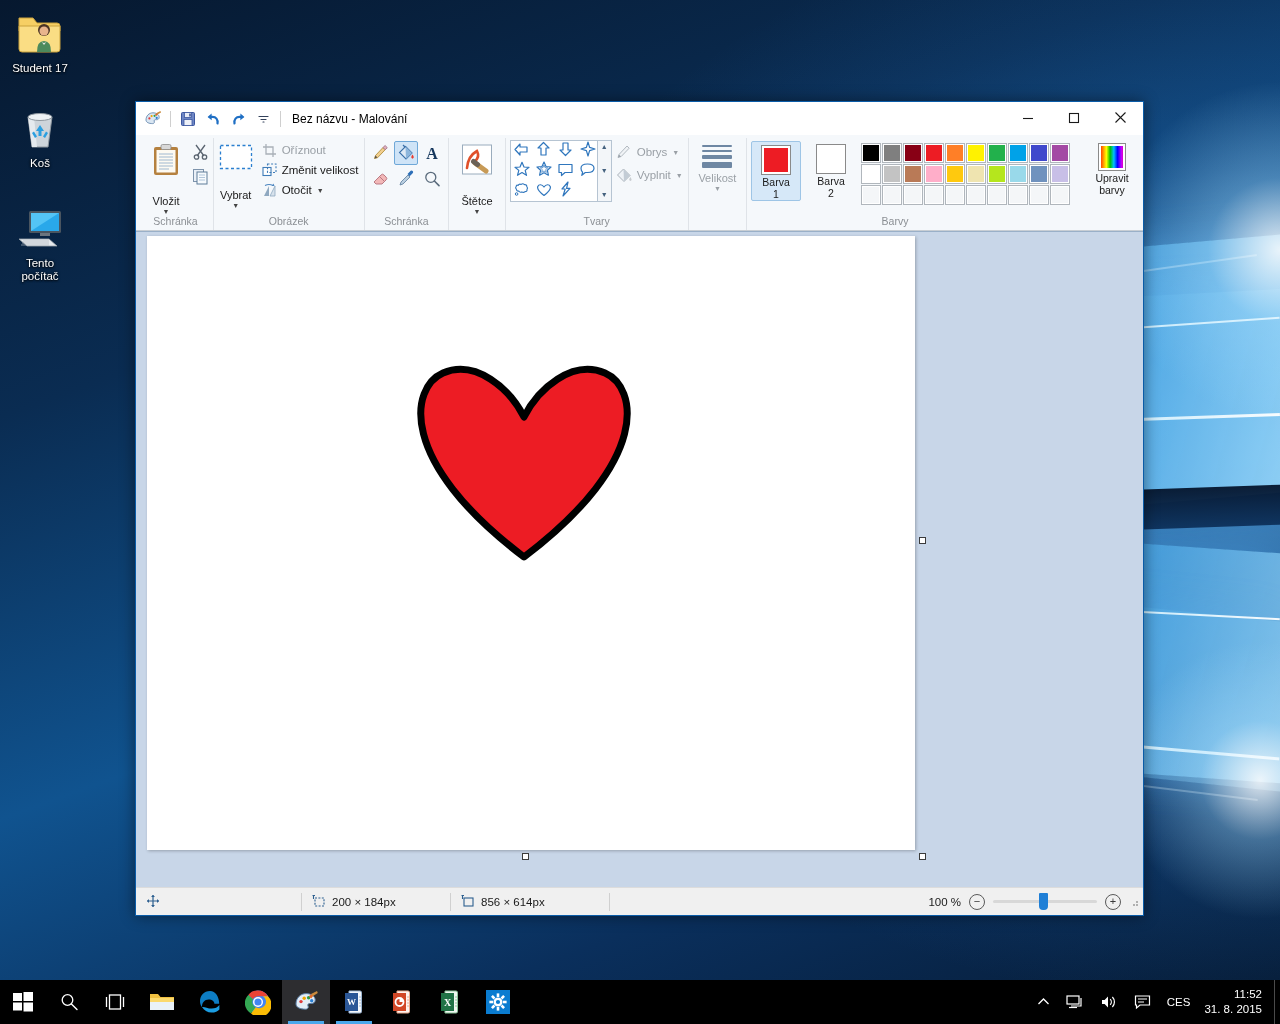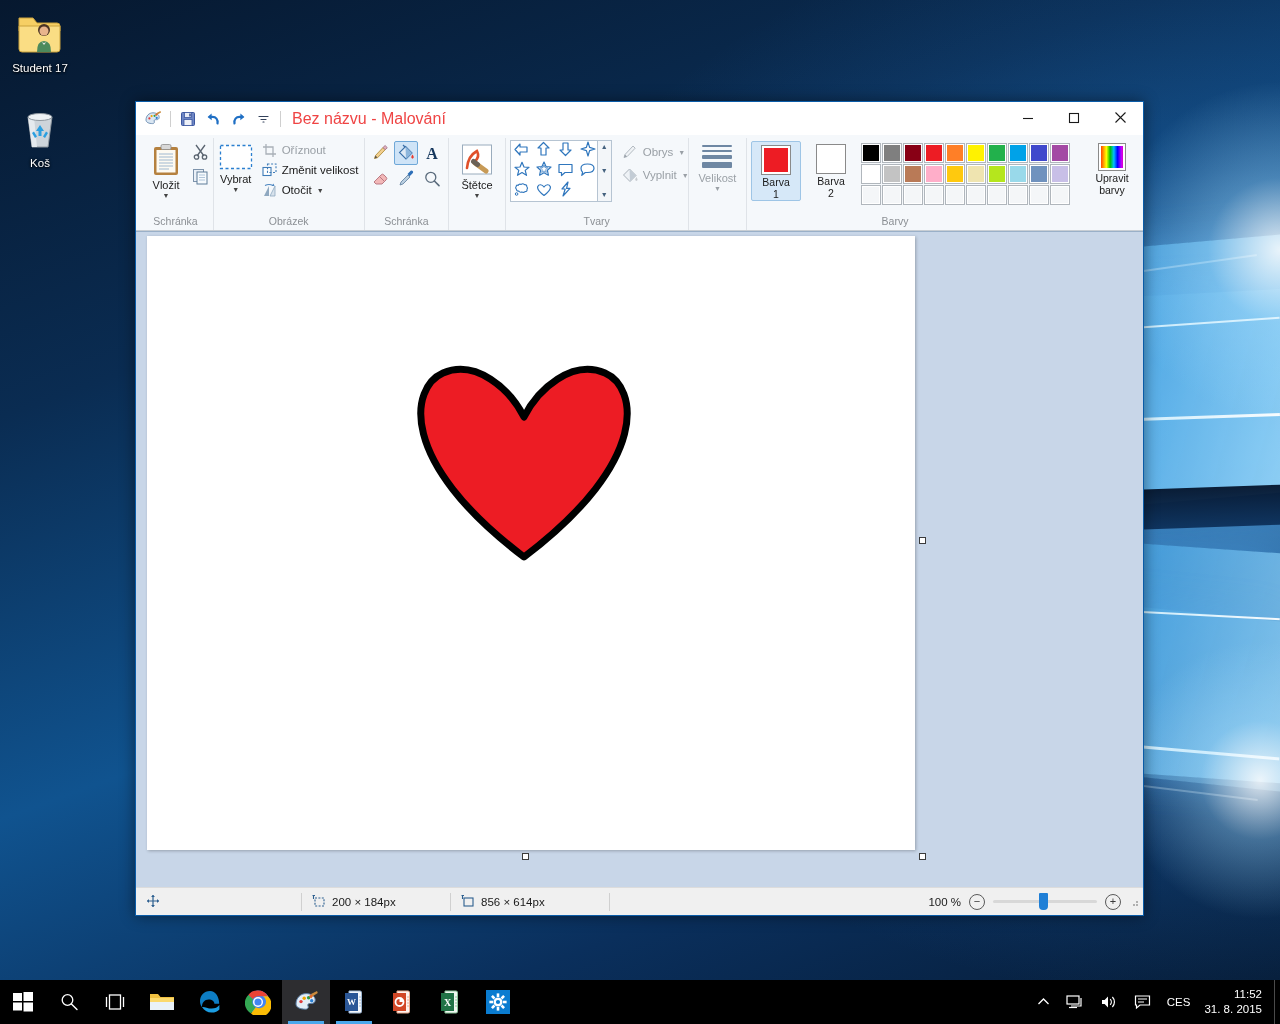--- a/index.html
+++ b/index.html
@@ -59,21 +59,21 @@
     height: 33px; background: #ffffff; display: flex; align-items: center;
     padding-left: 6px; position: relative;
   }
   .qat { display: flex; align-items: center; gap: 3px; }
   .qat-btn {
     width: 22px; height: 22px; display: flex; align-items: center; justify-content: center;
     border-radius: 2px; cursor: default;
   }
   .qat-sep { width: 1px; height: 16px; background: #cfcfcf; margin: 0 3px; }
   .win-title {
-    font-size: 16px; color: #ef4444; margin-left: 8px; white-space: nowrap;
+    font-size: 12px; color: #000000; margin-left: 8px; white-space: nowrap;
   }
   .wbtns { position: absolute; right: 0; top: 0; display: flex; }
   .wbtn {
     width: 46px; height: 31px; display: flex; align-items: center; justify-content: center;
     cursor: default;
   }
 
   
   .tabrow {
     height: 24px; background: #ffffff; display: flex; align-items: flex-end;
@@ -98,21 +98,21 @@
   .rgroup { display: flex; flex-direction: column; position: relative; padding: 0 4px; }
   .rgroup-body { flex: 1; display: flex; align-items: flex-start; padding-top: 4px; }
   .rgroup-label {
     text-align: center; font-size: 10.5px; color: #8b8f94; padding-bottom: 3px; line-height: 12px;
   }
   .rsep { width: 1px; background: #dfe3e8; margin: 3px 0 0; }
   .bigbtn {
     width: 52px; display: flex; flex-direction: column; align-items: center;
     font-size: 11px; color: #1a1a1a; cursor: default; padding-top: 4px;
   }
-  .bigbtn .cap { margin-top: 2px; line-height: 12px; text-align: center; }
+  .bigbtn .cap { margin-top: 18px; line-height: 12px; text-align: center; }
   .caret { font-size: 7px; line-height: 7px; color: #444; margin-top: 1px; }
   .smallbtn {
     display: flex; align-items: center; gap: 5px; font-size: 11.5px; color: #1a1a1a;
     padding: 2px 4px; cursor: default; white-space: nowrap; line-height: 15px;
   }
   .smallbtn.dis { color: #9aa0a6; }
   .toolgrid { display: grid; grid-template-columns: repeat(3, 24px); gap: 2px; padding-top: 2px; }
   .tool {
     width: 24px; height: 24px; display: flex; align-items: center; justify-content: center;
     cursor: default; border: 1px solid transparent; border-radius: 2px;
@@ -260,20 +260,36 @@
         <path d="M13 12 L17 42 h5 L19 12 z" fill="#e5eaee"></path>
         <ellipse cx="25" cy="12" rx="12" ry="3.5" fill="#eef2f5" stroke="#8e979f" stroke-width="1"></ellipse>
         <path d="M25 20 l4 6 h-2.5 v5 h-3 v-5 H21 z" fill="#2b9fe0"></path>
         <path d="M20 33 l-3-5 2-1.5 3 5 z" fill="#2b9fe0"></path>
         <path d="M30 33 l3-5 -2-1.5 -3 5 z" fill="#2b9fe0"></path>
       </svg>
     </div>
     <span class="desk-label">Koš</span>
   </div>
 
+  <div class="desk-icon" style="left:2px; top:205px;">
+    <div class="glyph">
+      <svg width="52" height="46" viewBox="0 0 52 46">
+        <rect x="15" y="6" width="32" height="22" rx="1.5" fill="#4a5560"></rect>
+        <rect x="17" y="8" width="28" height="18" fill="#29a8ea"></rect>
+        <path d="M17 8 h28 l-28 18 z" fill="#54c4f5"></path>
+        <rect x="26" y="28" width="10" height="3" fill="#6b757f"></rect>
+        <path d="M5 34 h30 l8 7 H13 z" fill="#e6eaee" stroke="#9aa3ab" stroke-width="0.8"></path>
+        <g stroke="#aeb6bd" stroke-width="0.7">
+          <path d="M9 36 h26 M8 38 h27 M7 40 h28"></path>
+        </g>
+      </svg>
+    </div>
+    <span class="desk-label" style="white-space:pre-line;">Tento
+počítač</span>
+  </div>
 </div>
 
 <div id="paint">
 
   <div class="titlebar">
     <div class="qat">
       <div class="qat-btn">
         <svg width="18" height="18" viewBox="0 0 18 18">
           <path d="M2 10c0-4.2 3.1-7.2 7-7.2 3.6 0 6.2 2 6.2 4.5 0 1.6-1.3 2.4-2.5 2.4h-1.4c-.7 0-1.2.5-1.2 1.1 0 .5.3.8.3 1.3 0 .8-.7 1.5-1.8 1.5C4.9 13.6 2 12.4 2 10z" fill="#d9e6f2" stroke="#5a7fa8" stroke-width=".8"></path>
           <circle cx="5.4" cy="8.4" r="1.1" fill="#e03a3a"></circle>
@@ -470,21 +486,21 @@
           </svg>
           <span class="cap">Štětce</span>
           <span class="caret">▼</span>
         </div>
       </div>
       <div class="rgroup-label">&nbsp;</div>
     </div>
     <div class="rsep"></div>
 
     <div class="rgroup" style="width:182px;">
-      <div class="rgroup-body" style="gap:6px; padding-top:5px;">
+      <div class="rgroup-body" style="padding-top:5px;">
         <div style="display:flex;">
           <div class="shapebox">
             <span><svg width="17" height="15" viewBox="0 0 17 15">
                   <path d="M7 2 L2 7.5 L7 13 v-3 h7 v-5 h-7z" fill="#fff" stroke="#2f76bd" stroke-width="1.2" stroke-linejoin="round"></path>
                 </svg></span>
             <span><svg width="15" height="16" viewBox="0 0 15 16">
                   <path d="M7.5 1.5 L2 7 h3 v7 h5 V7 h3z" fill="#fff" stroke="#2f76bd" stroke-width="1.2" stroke-linejoin="round"></path>
                 </svg></span>
             <span><svg width="15" height="16" viewBox="0 0 15 16">
                   <path d="M7.5 14.5 L13 9 h-3 V2 H5 v7 H2z" fill="#fff" stroke="#2f76bd" stroke-width="1.2" stroke-linejoin="round"></path>

